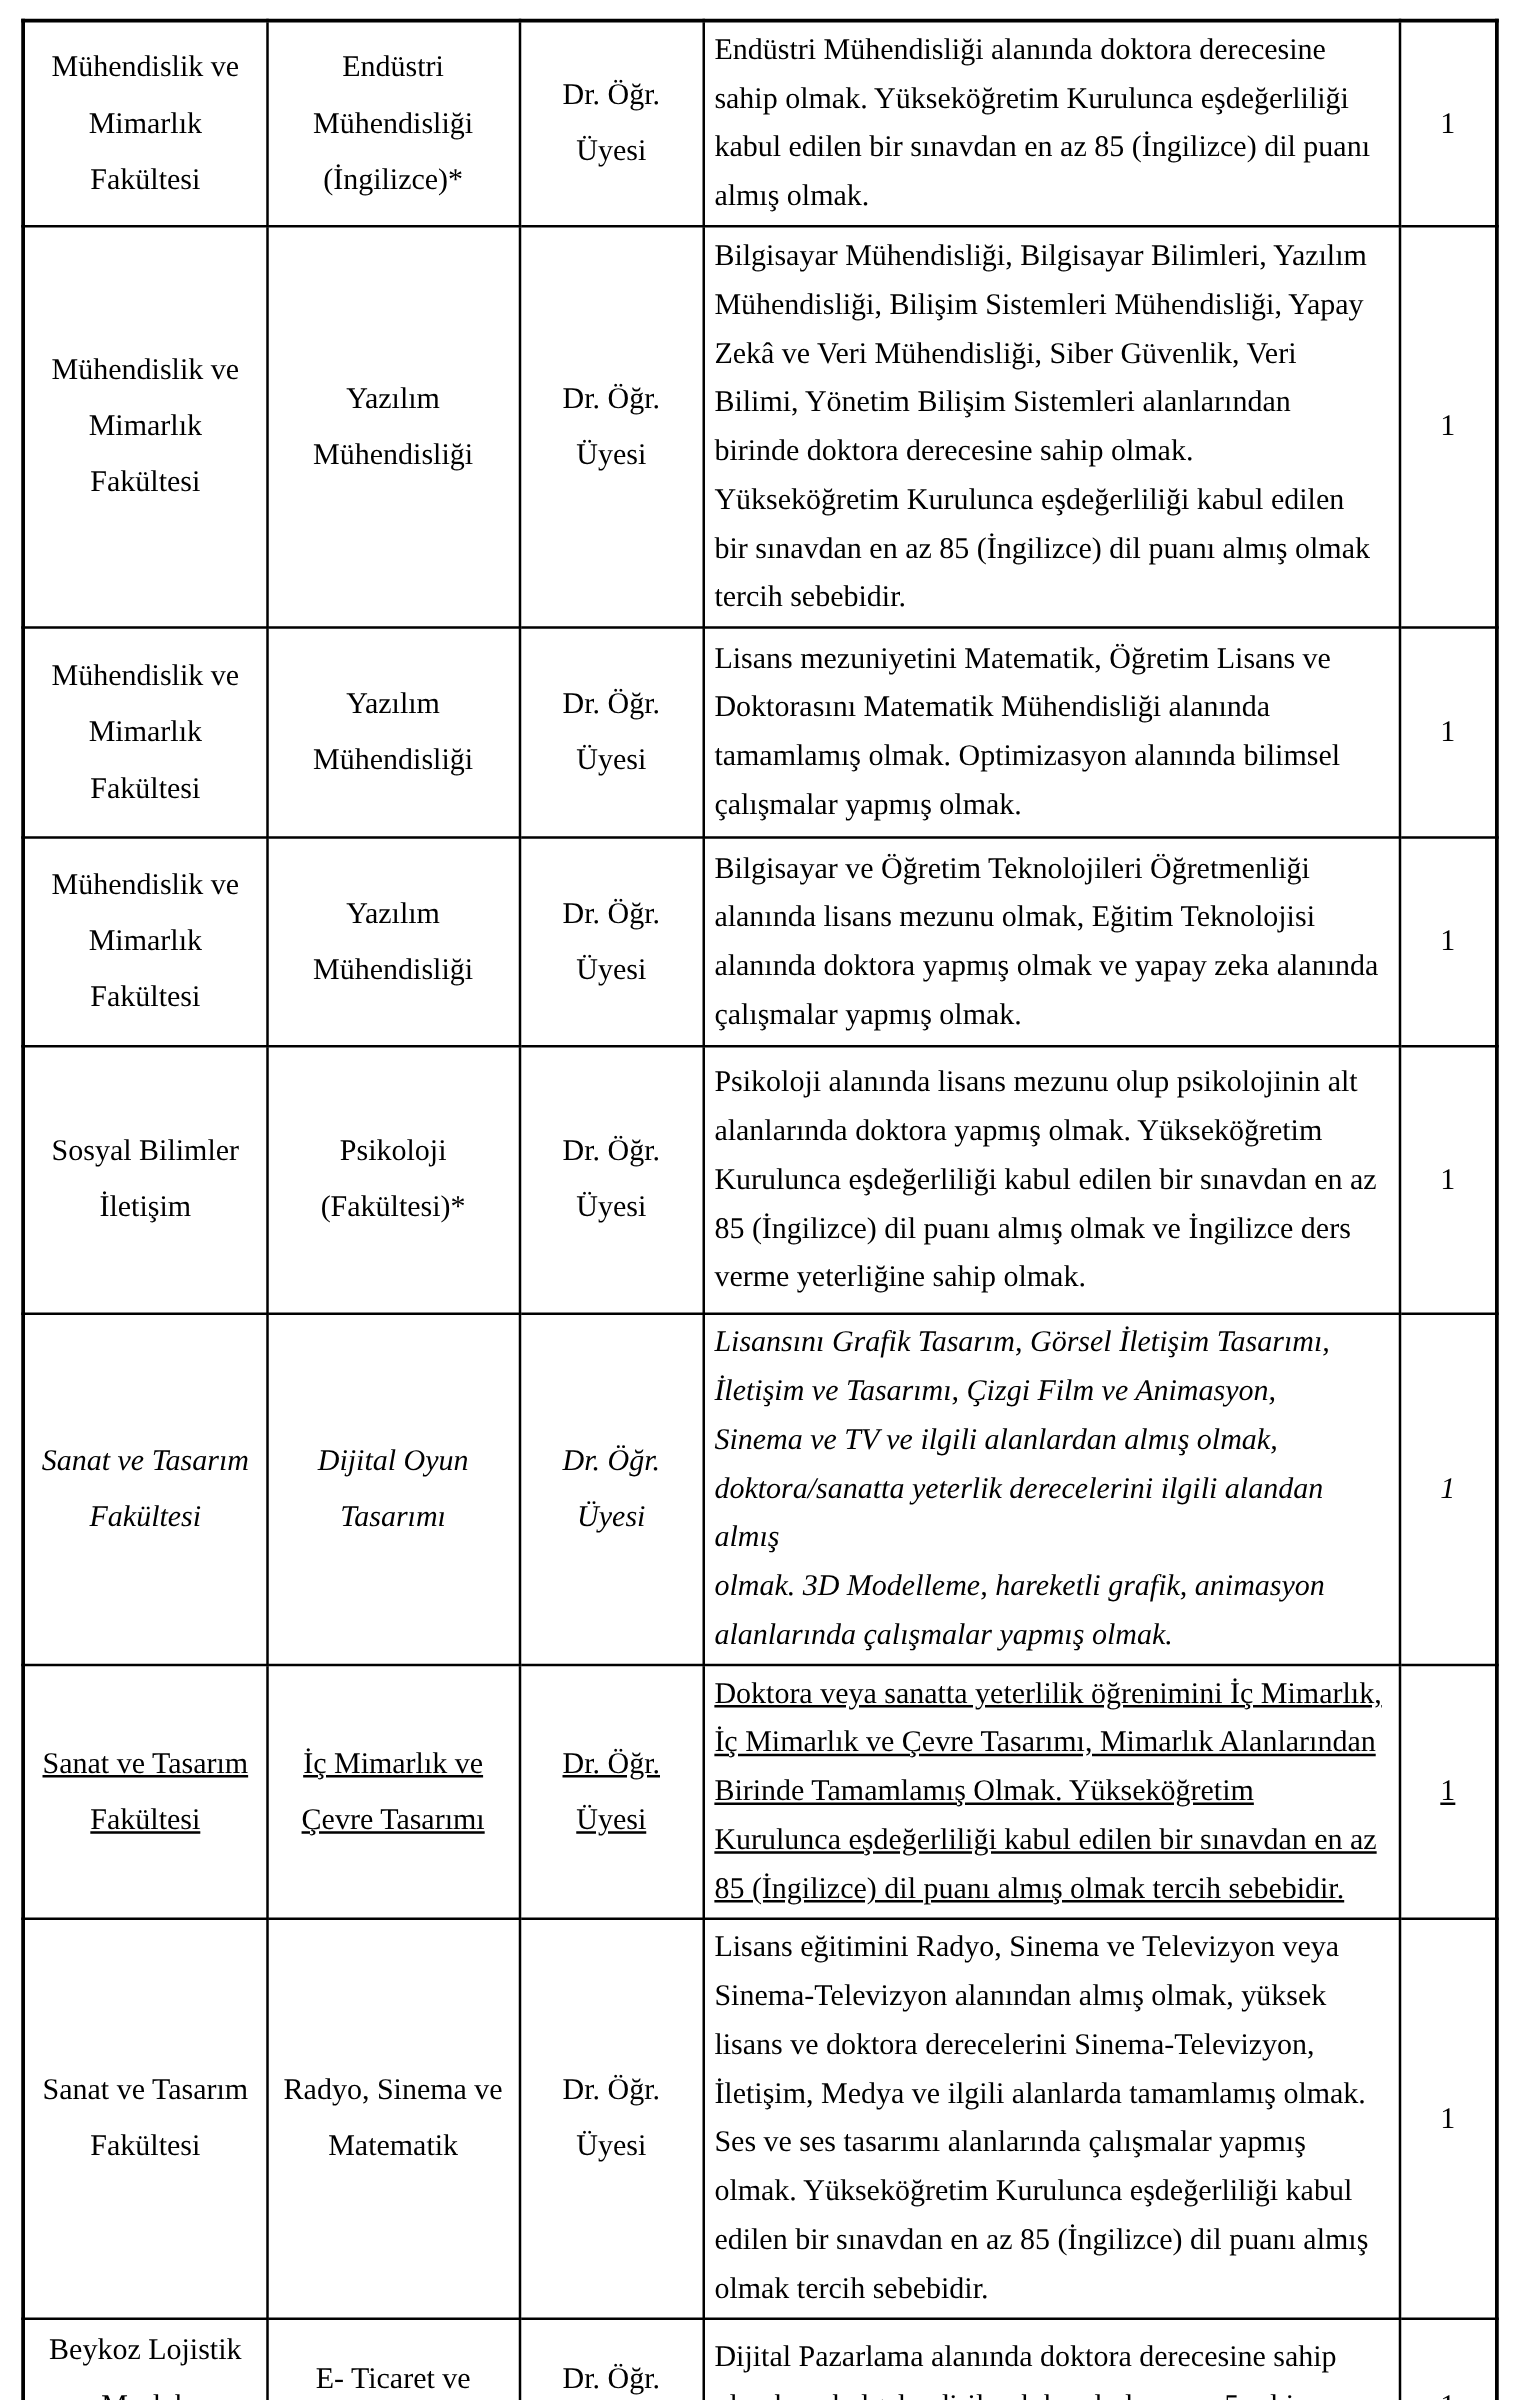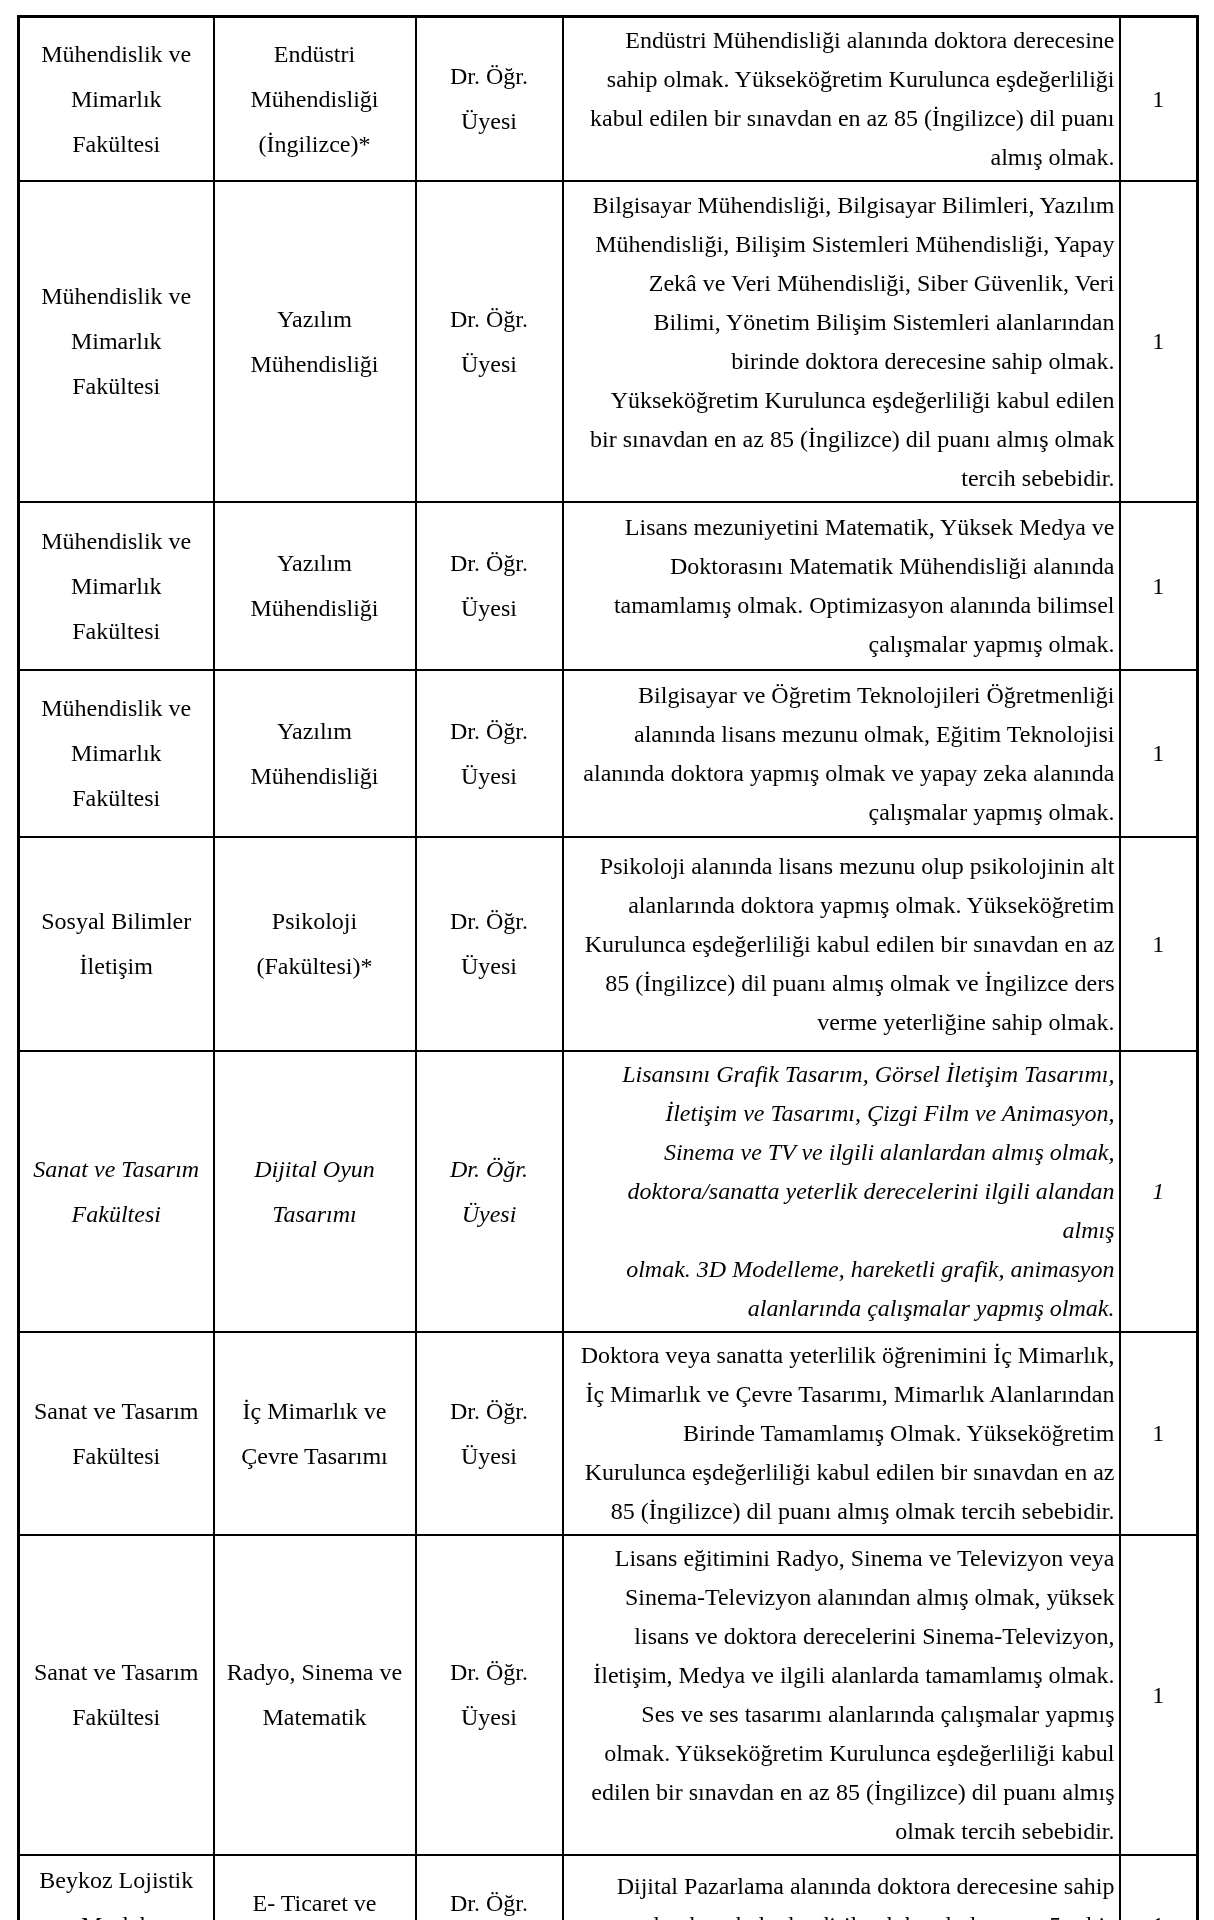--- a/index.html
+++ b/index.html
@@ -29,31 +29,31 @@
     font-size: 24px;
     white-space: pre-line;
     overflow: hidden;
   }
   td.c-faculty, td.c-department, td.c-title, td.c-count {
     text-align: center;
     line-height: 45px;
     padding: 2px 2px;
   }
   td.c-requirements {
-    text-align: right;
+    text-align: left;
     line-height: 39px;
     padding: 3px 4px 3px 8px;
   }
   tr.r0 td { height: 155px; }
   tr.r1 td { height: 313px; }
   tr.r2 td { height: 160px; }
   tr.r3 td { height: 159px; }
   tr.r4 td { height: 206px; }
   tr.r5 td { height: 220px; font-style: italic; }
-  tr.r6 td { height: 187px; }
+  tr.r6 td { height: 187px; text-decoration: underline; }
   tr.r7 td { height: 308px; border-radius: 32px; }
   tr.r8 td { height: 114px; }
 </style>
 </head>
 <body>
 
 <table class="jobs">
   <colgroup>
     <col style="width:195px">
     <col style="width:202px">
@@ -96,21 +96,21 @@
       <td class="c-count">1</td>
     </tr>
     <tr class="r2">
       <td class="c-faculty">Mühendislik ve
 Mimarlık
 Fakültesi</td>
       <td class="c-department">Yazılım
 Mühendisliği</td>
       <td class="c-title">Dr. Öğr.
 Üyesi</td>
-      <td class="c-requirements">Lisans mezuniyetini Matematik, Yüksek Medya ve
+      <td class="c-requirements">Lisans mezuniyetini Matematik, Öğretim Lisans ve
 Doktorasını Matematik Mühendisliği alanında
 tamamlamış olmak. Optimizasyon alanında bilimsel
 çalışmalar yapmış olmak.</td>
       <td class="c-count">1</td>
     </tr>
     <tr class="r3">
       <td class="c-faculty">Mühendislik ve
 Mimarlık
 Fakültesi</td>
       <td class="c-department">Yazılım

